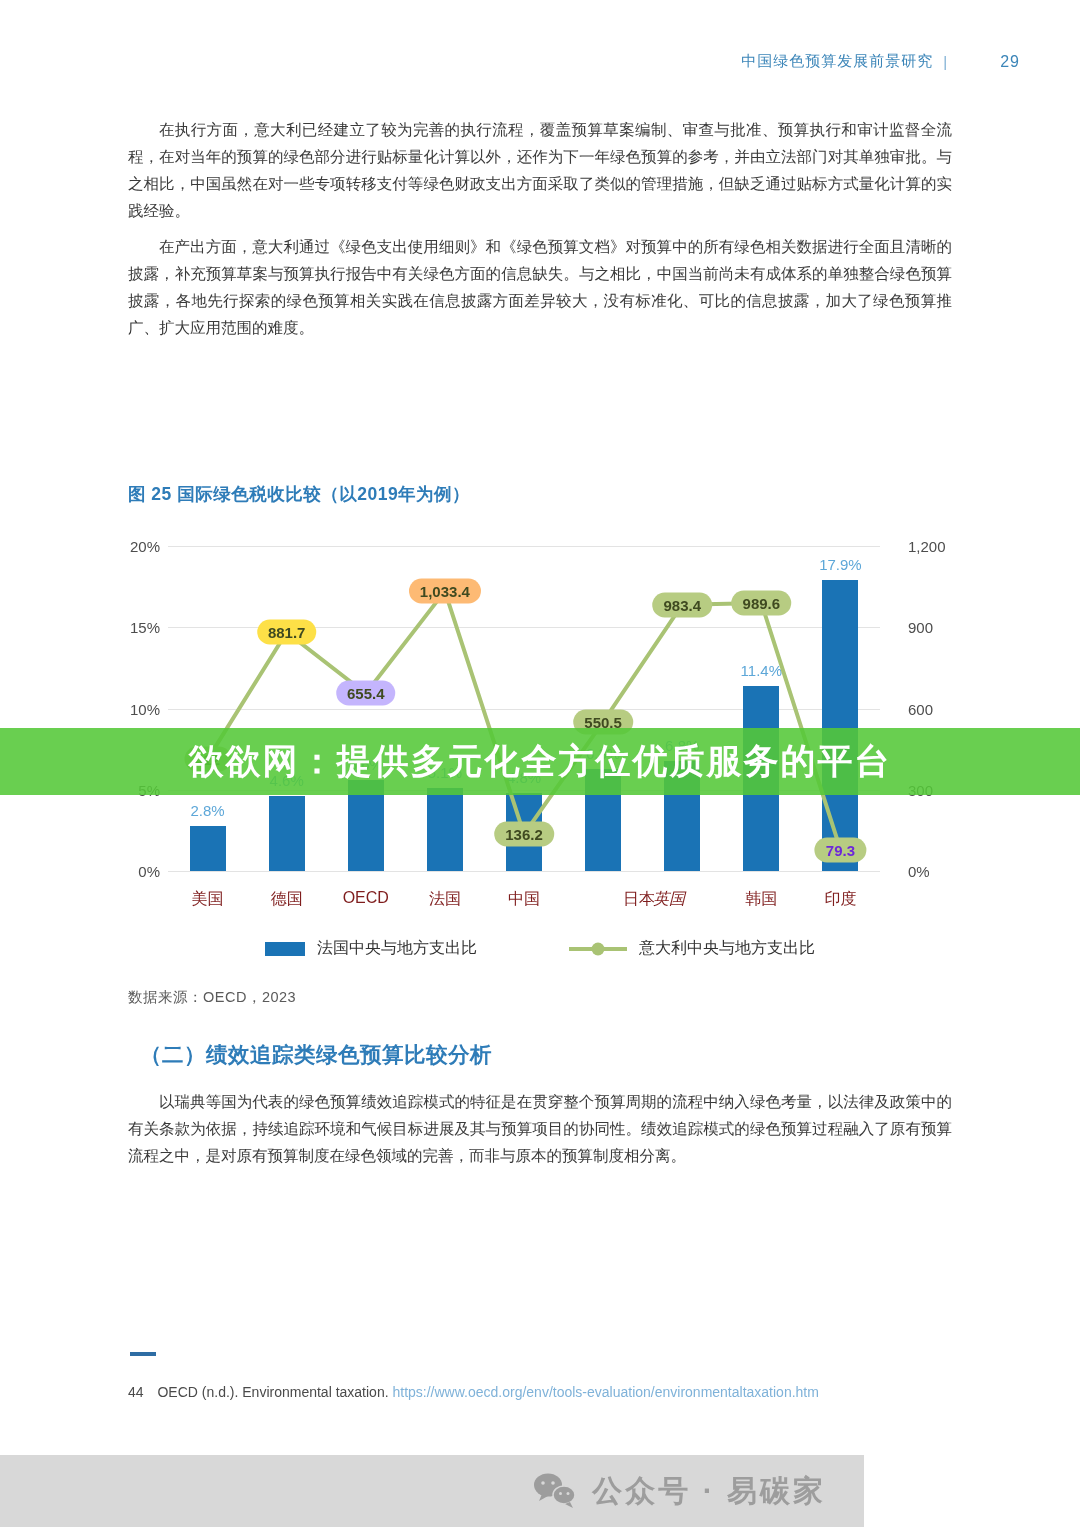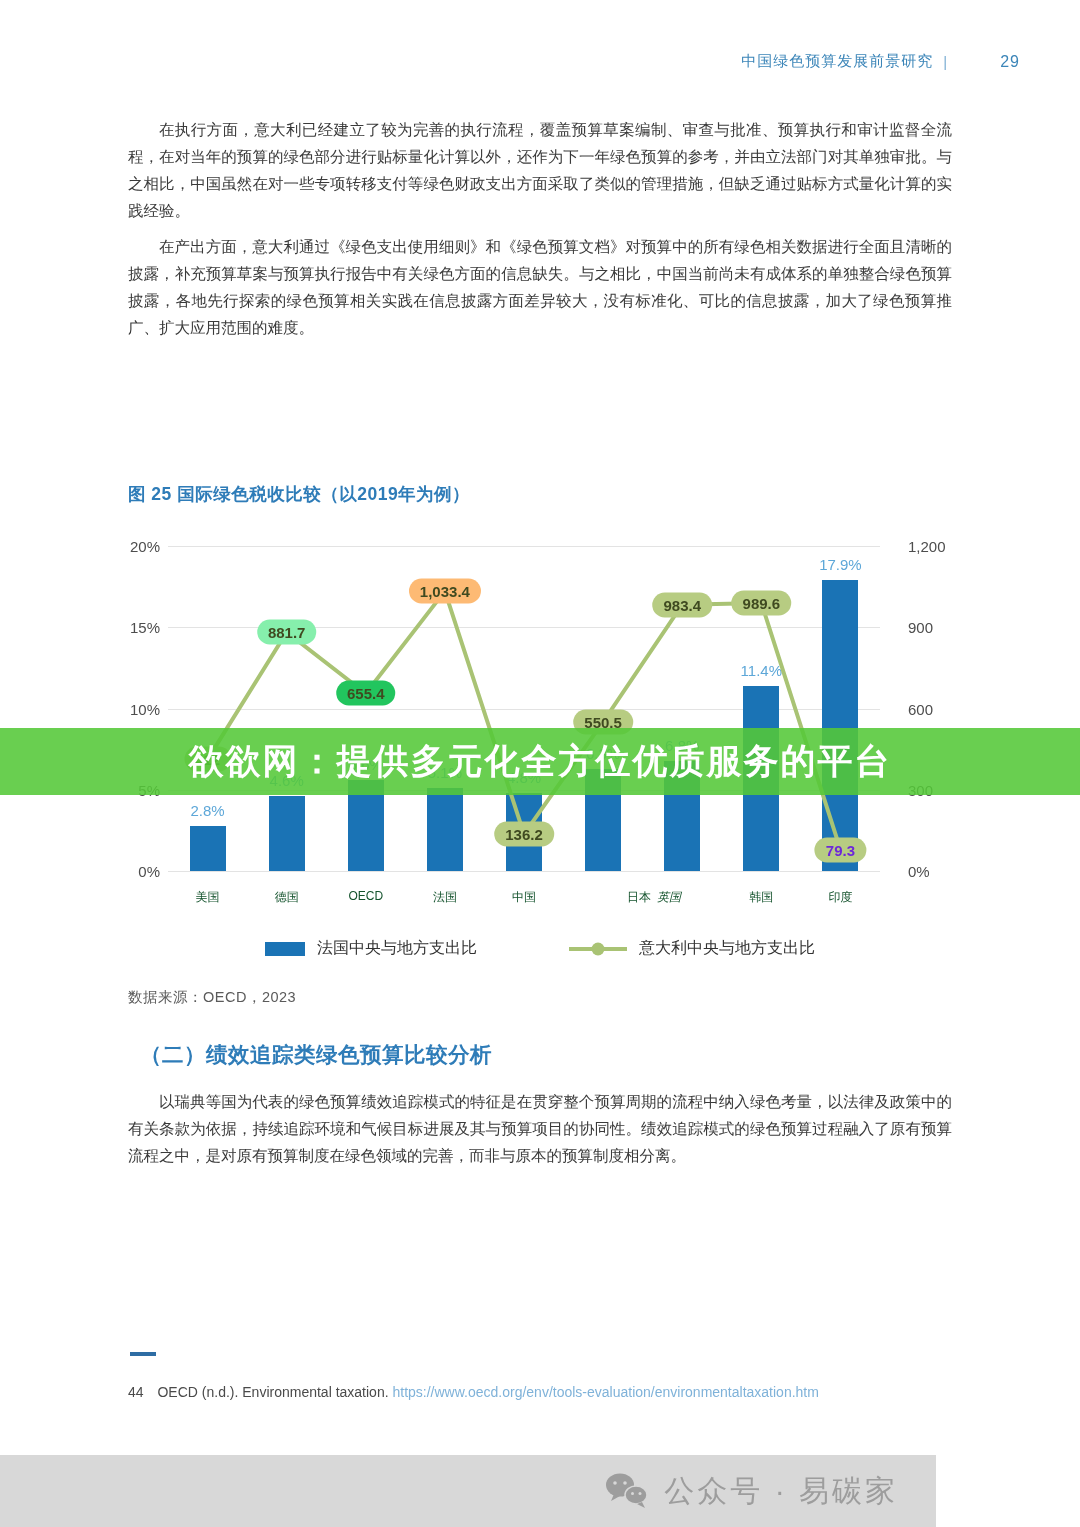--- a/index.html
+++ b/index.html
@@ -30,21 +30,21 @@
   .gridline{position:absolute;height:1px;background:#e3e3e3;}
   .tick-left{position:absolute;color:#4d4d4d;font-size:15px;width:42px;text-align:right;transform:translateY(-50%);}
   .tick-right{position:absolute;color:#4d4d4d;font-size:15px;transform:translateY(-50%);}
   .bar{position:absolute;background:#1a73b5;}
   .pct-label{position:absolute;color:#5da7d8;font-size:15px;transform:translateX(-50%);white-space:nowrap;}
   .pill{
     position:absolute;transform:translate(-50%,-50%);background:#b7cc82;
     color:#3f4a20;font-weight:bold;font-size:15px;border-radius:15px;
     padding:4px 11px;white-space:nowrap;z-index:5;
   }
-  .cat-label{position:absolute;color:#14532d;font-size:12px;transform:translateX(-50%);white-space:nowrap;}
+  .cat-label{position:absolute;color:#7f1d1d;font-size:16px;transform:translateX(-50%);white-space:nowrap;}
   .chart-legend{
     position:absolute;left:0;top:404px;width:100%;display:flex;justify-content:center;
     align-items:center;gap:92px;color:#333;font-size:16px;
   }
   .legend-item{display:flex;align-items:center;gap:12px;}
   .legend-swatch-bar{width:40px;height:14px;background:#1a73b5;}
   .legend-swatch-line{position:relative;width:58px;height:4px;background:#a9c374;}
   .legend-swatch-line::after{
     content:"";position:absolute;left:50%;top:50%;width:13px;height:13px;border-radius:50%;
     background:#a9c374;transform:translate(-50%,-50%);
@@ -71,22 +71,22 @@
   
   .ad-banner{
     position:absolute;left:0;top:728px;width:1080px;height:67px;
     background:rgba(84,200,56,0.88);z-index:10;display:flex;align-items:center;justify-content:center;
   }
   .ad-banner .ad-text{
     color:#ffffff;font-weight:bold;font-size:35px;letter-spacing:2px;white-space:nowrap;
   }
   
   .footer-strip{
-    position:absolute;left:0;top:1455px;width:936px;height:72px;background:#d8d8d8;
-    display:flex;align-items:center;justify-content:flex-end;padding-right:38px;box-sizing:border-box;
+    position:absolute;left:0;top:1455px;width:864px;height:72px;background:#d8d8d8;
+    display:flex;align-items:center;justify-content:flex-end;padding-right:38px;box-sizing:border-box;font-weight:bold;
   }
   .footer-badge{display:flex;align-items:center;gap:14px;color:#9d9d9d;font-size:30px;letter-spacing:3px;}
 </style>
 </head>
 <body>
 
 <div class="page-header">
   <span>中国绿色预算发展前景研究</span>
   <span class="sep">|</span>
   <span class="pagenum">29</span>
@@ -140,22 +140,22 @@
     <div class="bar" style="left: 546.222px; width: 36px; top: 226.5px; height: 110.5px; background: rgb(26, 115, 181);"></div>
     <div class="pct-label" style="left: 564.222px; top: 202.5px; color: rgb(93, 167, 216);">6.8%</div>
     <div class="bar" style="left: 625.333px; width: 36px; top: 151.75px; height: 185.25px; background: rgb(26, 115, 181);"></div>
     <div class="pct-label" style="left: 643.333px; top: 127.75px; color: rgb(93, 167, 216);">11.4%</div>
     <div class="bar" style="left: 704.444px; width: 36px; top: 46.125px; height: 290.875px; background: rgb(26, 115, 181);"></div>
     <div class="pct-label" style="left: 722.444px; top: 22.125px; color: rgb(93, 167, 216);">17.9%</div>
     <svg width="844" height="440" style="position: absolute; left: 0px; top: 0px;">
       <polyline points="89.55555555555556,225.41666666666669 168.66666666666669,98.20624999999998 247.77777777777777,159.49583333333334 326.8888888888889,57.12083333333328 406,300.1125 485.11111111111114,187.90625 564.2222222222223,70.66250000000002 643.3333333333334,68.98333333333335 722.4444444444445,315.5229166666667" fill="none" stroke="#a9c374" stroke-width="4"></polyline>
     </svg>
     <div class="pill" style="left: 89.5556px; top: 225.417px; background: rgb(183, 204, 130); color: rgb(63, 74, 32);">412</div>
-    <div class="pill" style="left: 168.667px; top: 98.2062px; background: #86efac; color: rgb(63, 74, 32);">881.7</div>
-    <div class="pill" style="left: 247.778px; top: 159.496px; background: #22c55e; color: rgb(63, 74, 32);">655.4</div>
+    <div class="pill" style="left: 168.667px; top: 98.2062px; background: #fde047; color: rgb(63, 74, 32);">881.7</div>
+    <div class="pill" style="left: 247.778px; top: 159.496px; background: #c4b5fd; color: rgb(63, 74, 32);">655.4</div>
     <div class="pill" style="left: 326.889px; top: 57.1208px; background: #fdba74; color: rgb(63, 74, 32);">1,033.4</div>
     <div class="pill" style="left: 406px; top: 300.113px; background: rgb(183, 204, 130); color: rgb(63, 74, 32);">136.2</div>
     <div class="pill" style="left: 485.111px; top: 187.906px; background: rgb(183, 204, 130); color: rgb(63, 74, 32);">550.5</div>
     <div class="pill" style="left: 564.222px; top: 70.6625px; background: rgb(183, 204, 130); color: rgb(63, 74, 32);">983.4</div>
     <div class="pill" style="left: 643.333px; top: 68.9833px; background: rgb(183, 204, 130); color: rgb(63, 74, 32);">989.6</div>
     <div class="pill" style="left: 722.444px; top: 315.523px; background: rgb(183, 204, 130); color: #6d28d9;">79.3</div>
     <div class="cat-label" style="left: 89.5556px; top: 355px;">美国</div>
     <div class="cat-label" style="left: 168.667px; top: 355px;">德国</div>
     <div class="cat-label" style="left: 247.778px; top: 355px;">OECD</div>
     <div class="cat-label" style="left: 326.889px; top: 355px;">法国</div>

